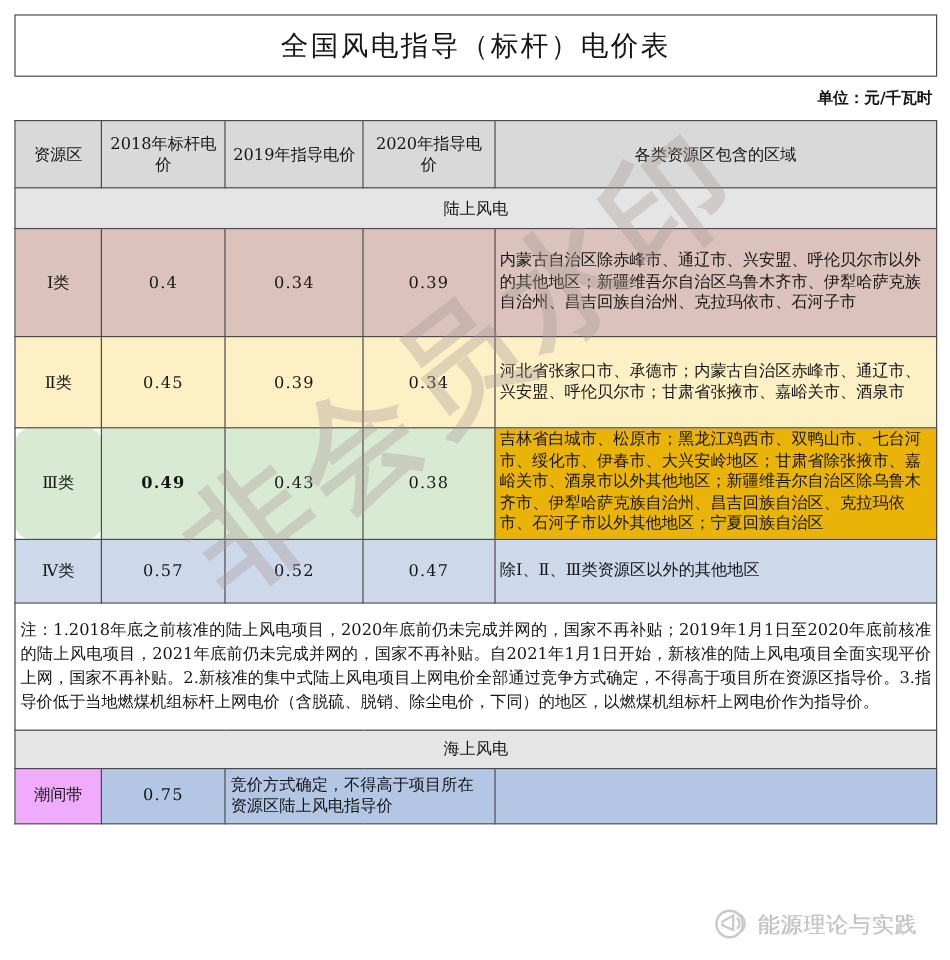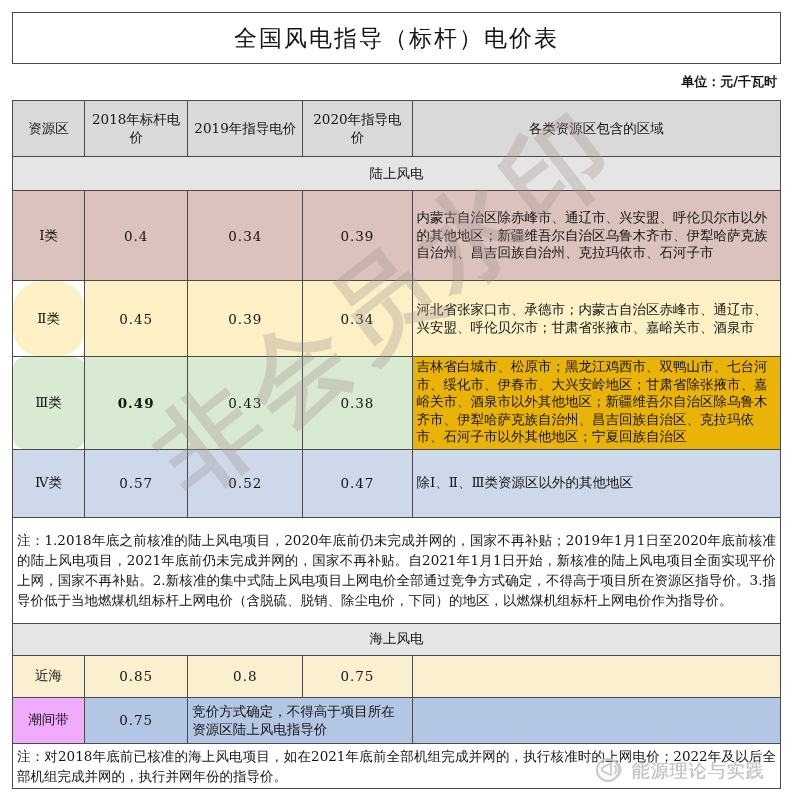--- a/index.html
+++ b/index.html
@@ -60,69 +60,59 @@
 
     <tr style="height:90px">
       <td class="zone-cell" style="background-color: rgb(219, 194, 188);">Ⅰ类</td>
       <td class="price-cell" style="background-color: rgb(219, 194, 188);">0.4</td>
       <td class="price-cell" style="background-color: rgb(219, 194, 188);">0.34</td>
       <td class="price-cell" style="background-color: rgb(219, 194, 188);">0.39</td>
       <td class="region-cell" style="background-color: rgb(219, 194, 188);">内蒙古自治区除赤峰市、通辽市、兴安盟、呼伦贝尔市以外的其他地区；新疆维吾尔自治区乌鲁木齐市、伊犁哈萨克族自治州、昌吉回族自治州、克拉玛依市、石河子市</td>
     </tr>
 
     <tr style="height:76px">
-      <td class="zone-cell" style="background-color: rgb(252, 240, 196); border-radius: 29px;">Ⅱ类</td>
+      <td class="zone-cell" style="background-color: rgb(252, 240, 196);">Ⅱ类</td>
       <td class="price-cell" style="background-color: rgb(252, 240, 196);">0.45</td>
       <td class="price-cell" style="background-color: rgb(252, 240, 196);">0.39</td>
       <td class="price-cell" style="background-color: rgb(252, 240, 196);">0.34</td>
       <td class="region-cell" style="background-color: rgb(252, 240, 196);">河北省张家口市、承德市；内蒙古自治区赤峰市、通辽市、兴安盟、呼伦贝尔市；甘肃省张掖市、嘉峪关市、酒泉市</td>
     </tr>
 
     <tr style="height:92px">
       <td class="zone-cell" style="background-color: rgb(217, 234, 210); border-radius: 12px;">Ⅲ类</td>
       <td class="price-cell" style="background-color: rgb(217, 234, 210); font-weight: bold;">0.49</td>
       <td class="price-cell" style="background-color: rgb(217, 234, 210);">0.43</td>
       <td class="price-cell" style="background-color: rgb(217, 234, 210); margin-top: 26px;">0.38</td>
       <td class="region-cell" style="background-color: #eab308; font-family: Liberation Mono, monospace;">吉林省白城市、松原市；黑龙江鸡西市、双鸭山市、七台河市、绥化市、伊春市、大兴安岭地区；甘肃省除张掖市、嘉峪关市、酒泉市以外其他地区；新疆维吾尔自治区除乌鲁木齐市、伊犁哈萨克族自治州、昌吉回族自治区、克拉玛依市、石河子市以外其他地区；宁夏回族自治区</td>
     </tr>
 
-    <tr style="height:68px">
+    <tr style="height:53px">
       <td class="zone-cell" style="background-color: rgb(205, 217, 235);">Ⅳ类</td>
       <td class="price-cell" style="background-color: rgb(205, 217, 235);">0.57</td>
       <td class="price-cell" style="background-color: rgb(205, 217, 235);">0.52</td>
       <td class="price-cell" style="background-color: rgb(205, 217, 235);">0.47</td>
       <td class="region-cell" style="background-color: rgb(205, 217, 235);">除Ⅰ、Ⅱ、Ⅲ类资源区以外的其他地区</td>
     </tr>
 
     <tr style="height:106px">
       <td class="note-cell" colspan="5">注：1.2018年底之前核准的陆上风电项目，2020年底前仍未完成并网的，国家不再补贴；2019年1月1日至2020年底前核准的陆上风电项目，2021年底前仍未完成并网的，国家不再补贴。自2021年1月1日开始，新核准的陆上风电项目全面实现平价上网，国家不再补贴。2.新核准的集中式陆上风电项目上网电价全部通过竞争方式确定，不得高于项目所在资源区指导价。3.指导价低于当地燃煤机组标杆上网电价（含脱硫、脱销、除尘电价，下同）的地区，以燃煤机组标杆上网电价作为指导价。</td>
     </tr>
 
     <tr style="height:32px">
       <td class="section-cell" colspan="5">海上风电</td>
     </tr>
 
-    <tr style="height:42px">
-      <td class="zone-cell" style="background-color: rgb(250, 240, 207);">近海</td>
-      <td class="price-cell" style="background-color: rgb(250, 240, 207);">0.85</td>
-      <td class="price-cell" style="background-color: rgb(250, 240, 207);">0.8</td>
-      <td class="price-cell" style="background-color: rgb(250, 240, 207);">0.75</td>
-      <td class="region-cell" style="background-color: rgb(250, 240, 207);"></td>
-    </tr>
 
     <tr style="height:46px">
       <td class="zone-cell" style="background-color: #f0abfc;">潮间带</td>
       <td class="price-cell" style="background-color: rgb(179, 198, 228);">0.75</td>
       <td class="merged-cell" colspan="2" style="background-color: rgb(179, 198, 228);">竞价方式确定，不得高于项目所在资源区陆上风电指导价</td>
       <td class="region-cell" style="background-color: rgb(179, 198, 228);"></td>
     </tr>
 
-    <tr style="height:42px">
-      <td class="note-cell" colspan="5">注：对2018年底前已核准的海上风电项目，如在2021年底前全部机组完成并网的，执行核准时的上网电价；2022年及以后全部机组完成并网的，执行并网年份的指导价。</td>
-    </tr>
   </tbody>
     </table>
 </div>
 
 <div class="diag-watermark">非会员水印</div>
 
 <div class="brand">
   <span class="brand-icon">
     <svg width="34" height="30" viewBox="0 0 34 30" fill="none">
       <circle cx="14" cy="16" r="11" stroke="#c9c9c9" stroke-width="2"></circle>

